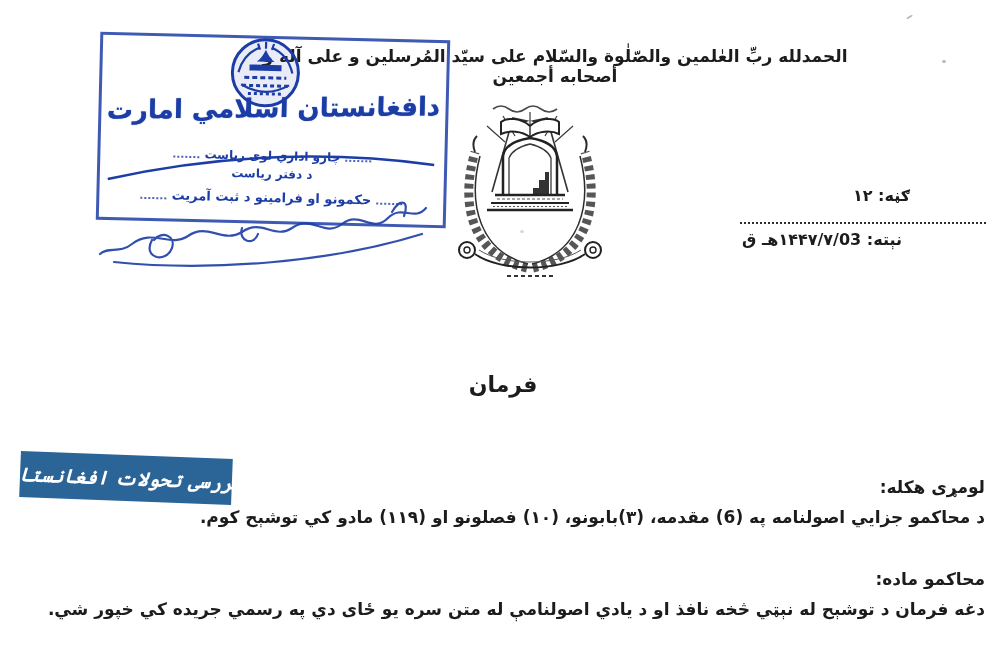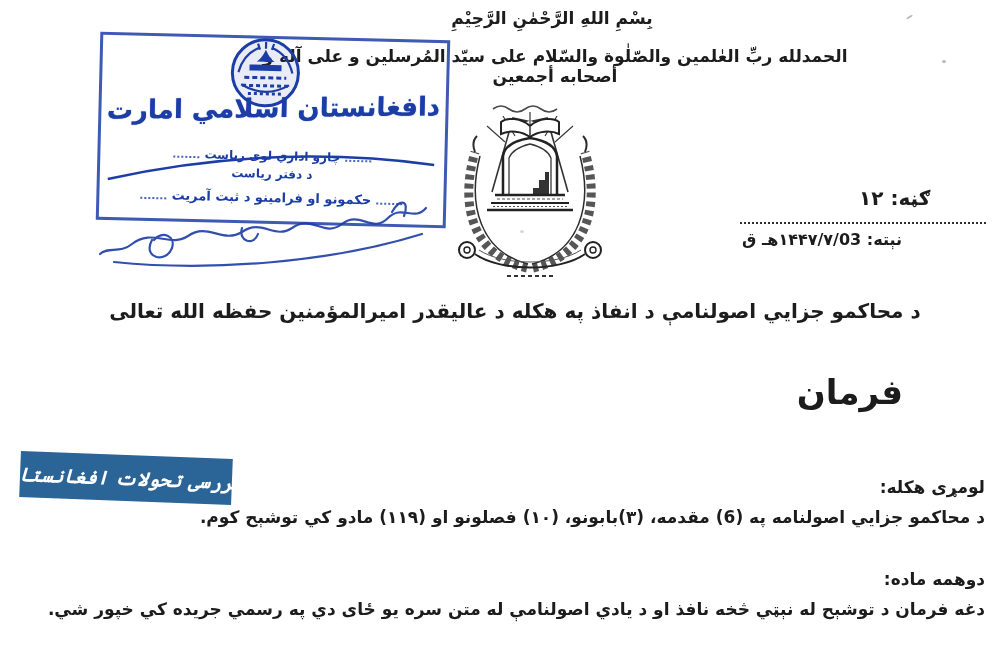--- a/index.html
+++ b/index.html
@@ -31,29 +31,29 @@
     font-weight:bold; white-space:nowrap;}
   .sl1{top:110px; font-size:12px;}
   .sl2{top:128px; font-size:12px;}
   .sl3{top:151px; font-size:13px;}
   .leader{display:inline-block; width:26px; height:4px;
     border-bottom:2px dotted rgba(28,61,166,.8); margin:0 5px; vertical-align:middle;}
   .signature{top:192px; left:92px;}
   
   .emblem{top:100px; left:445px;}
   
-  .meta-number{top:186px; left:853px; font-size:20px; font-weight:bold; white-space:nowrap;margin-left:6px;}
+  .meta-number{top:186px; left:853px; font-size:16px; font-weight:bold; white-space:nowrap;}
   .meta-divider{top:222px; left:740px; width:246px; height:0;
     border-top:2px dotted #2f2f2f;}
   .meta-date{top:230px; left:742px; font-size:16px; font-weight:bold; white-space:nowrap;}
   
   .heading{top:299px; left:35px; width:960px; text-align:center;
     font-size:20px; font-weight:bold; white-space:nowrap;}
-  .decree-title{top:372px; left:103px; width:800px; 
-    font-size:34px; font-weight:bold;}
+  .decree-title{top:372px; left:103px; width:800px; text-align:center;
+    font-size:22px; font-weight:bold;}
   
   .banner{
     top:455px; left:20px; width:212px; height:46px;
     background:#2b6496; transform:rotate(2.2deg);
     display:flex; align-items:center; justify-content:center;
   }
   .banner span{
     color:#ffffff; font-family:"DejaVu Serif",serif; font-style:italic;
     font-weight:bold; font-size:19px; white-space:nowrap;
   }
@@ -65,21 +65,20 @@
   .speck{width:4px; height:3px; background:#9a9a9a; border-radius:50%; opacity:.7;}
   .sp1{top:16px; left:906px; transform:rotate(-30deg); width:7px; height:2px;}
   .sp2{top:60px; left:942px;}
   .sp3{top:230px; left:520px; opacity:.4;}
 </style>
 </head>
 <body>
 
 <div class="page">
 
-  <div class="abs bismillah">بِسْمِ اللهِ الرَّحْمٰنِ الرَّحِيْمِ</div>
   <div class="abs hamdala">الحمدلله ربِّ العٰلمين والصّلٰوة والسّلام على سيّد المُرسلين و على آله و أصحابه أجمعين</div>
 
   <div class="abs stamp">
     <svg class="stamp-emblem" width="76" height="76" viewBox="0 0 76 76">
       <circle cx="38" cy="38" r="33" fill="rgba(40,70,170,0.10)" stroke="#1c3da6" stroke-width="3"></circle>
       <g stroke="#1c3da6" fill="none" stroke-width="2.2">
         <path d="M30,9 l2,6 M38,7 v7 M46,9 l-2,6"></path>
         <path d="M11,38 q5,-19 21,-25 M65,38 q-5,-19 -21,-25"></path>
         <path d="M14,50 q24,14 48,0"></path>
       </g>
@@ -154,29 +153,28 @@
     </g>
     <path d="M30,154 C55,172 115,172 140,154" stroke="#222" stroke-width="2" fill="none"></path>
     <path d="M34,150 C58,166 112,166 136,150" stroke="#555" stroke-width="1" fill="none"></path>
     <path d="M62,176 h46" stroke="#333" stroke-width="2" stroke-dasharray="4 3"></path>
   </svg>
 
   <div class="abs meta-number">ګڼه: ۱۲</div>
   <div class="abs meta-divider"></div>
   <div class="abs meta-date">نېته: ۱۴۴۷/۷/03هـ ق</div>
 
-  <div class="abs heading">د محاکمو جزایي اصولنامې د انفاذ په هکله د عالیقدر امیرالمؤمنین حفظه الله تعالی</div>
   <div class="abs decree-title">فرمان</div>
 
   <div class="abs banner">
     <span>بررسی تحولات افغانستان</span>
   </div>
 
   <div class="abs article-label a1l">لومړی هکله:</div>
   <div class="abs article-body a1b">د محاکمو جزایي اصولنامه په (6) مقدمه، (۳)بابونو، (۱۰) فصلونو او (۱۱۹) مادو کي توشېح کوم.</div>
-  <div class="abs article-label a2l">دوهمه ماده:</div>
+  <div class="abs article-label a2l">محاکمو ماده:</div>
   <div class="abs article-body a2b">دغه فرمان د توشېح له نېټي څخه نافذ او د یادي اصولنامې له متن سره یو ځای دي په رسمي جریده کي خپور شي.</div>
 
   <div class="abs speck sp1"></div>
   <div class="abs speck sp2"></div>
   <div class="abs speck sp3"></div>
 
 </div>
 
 </body></html>

